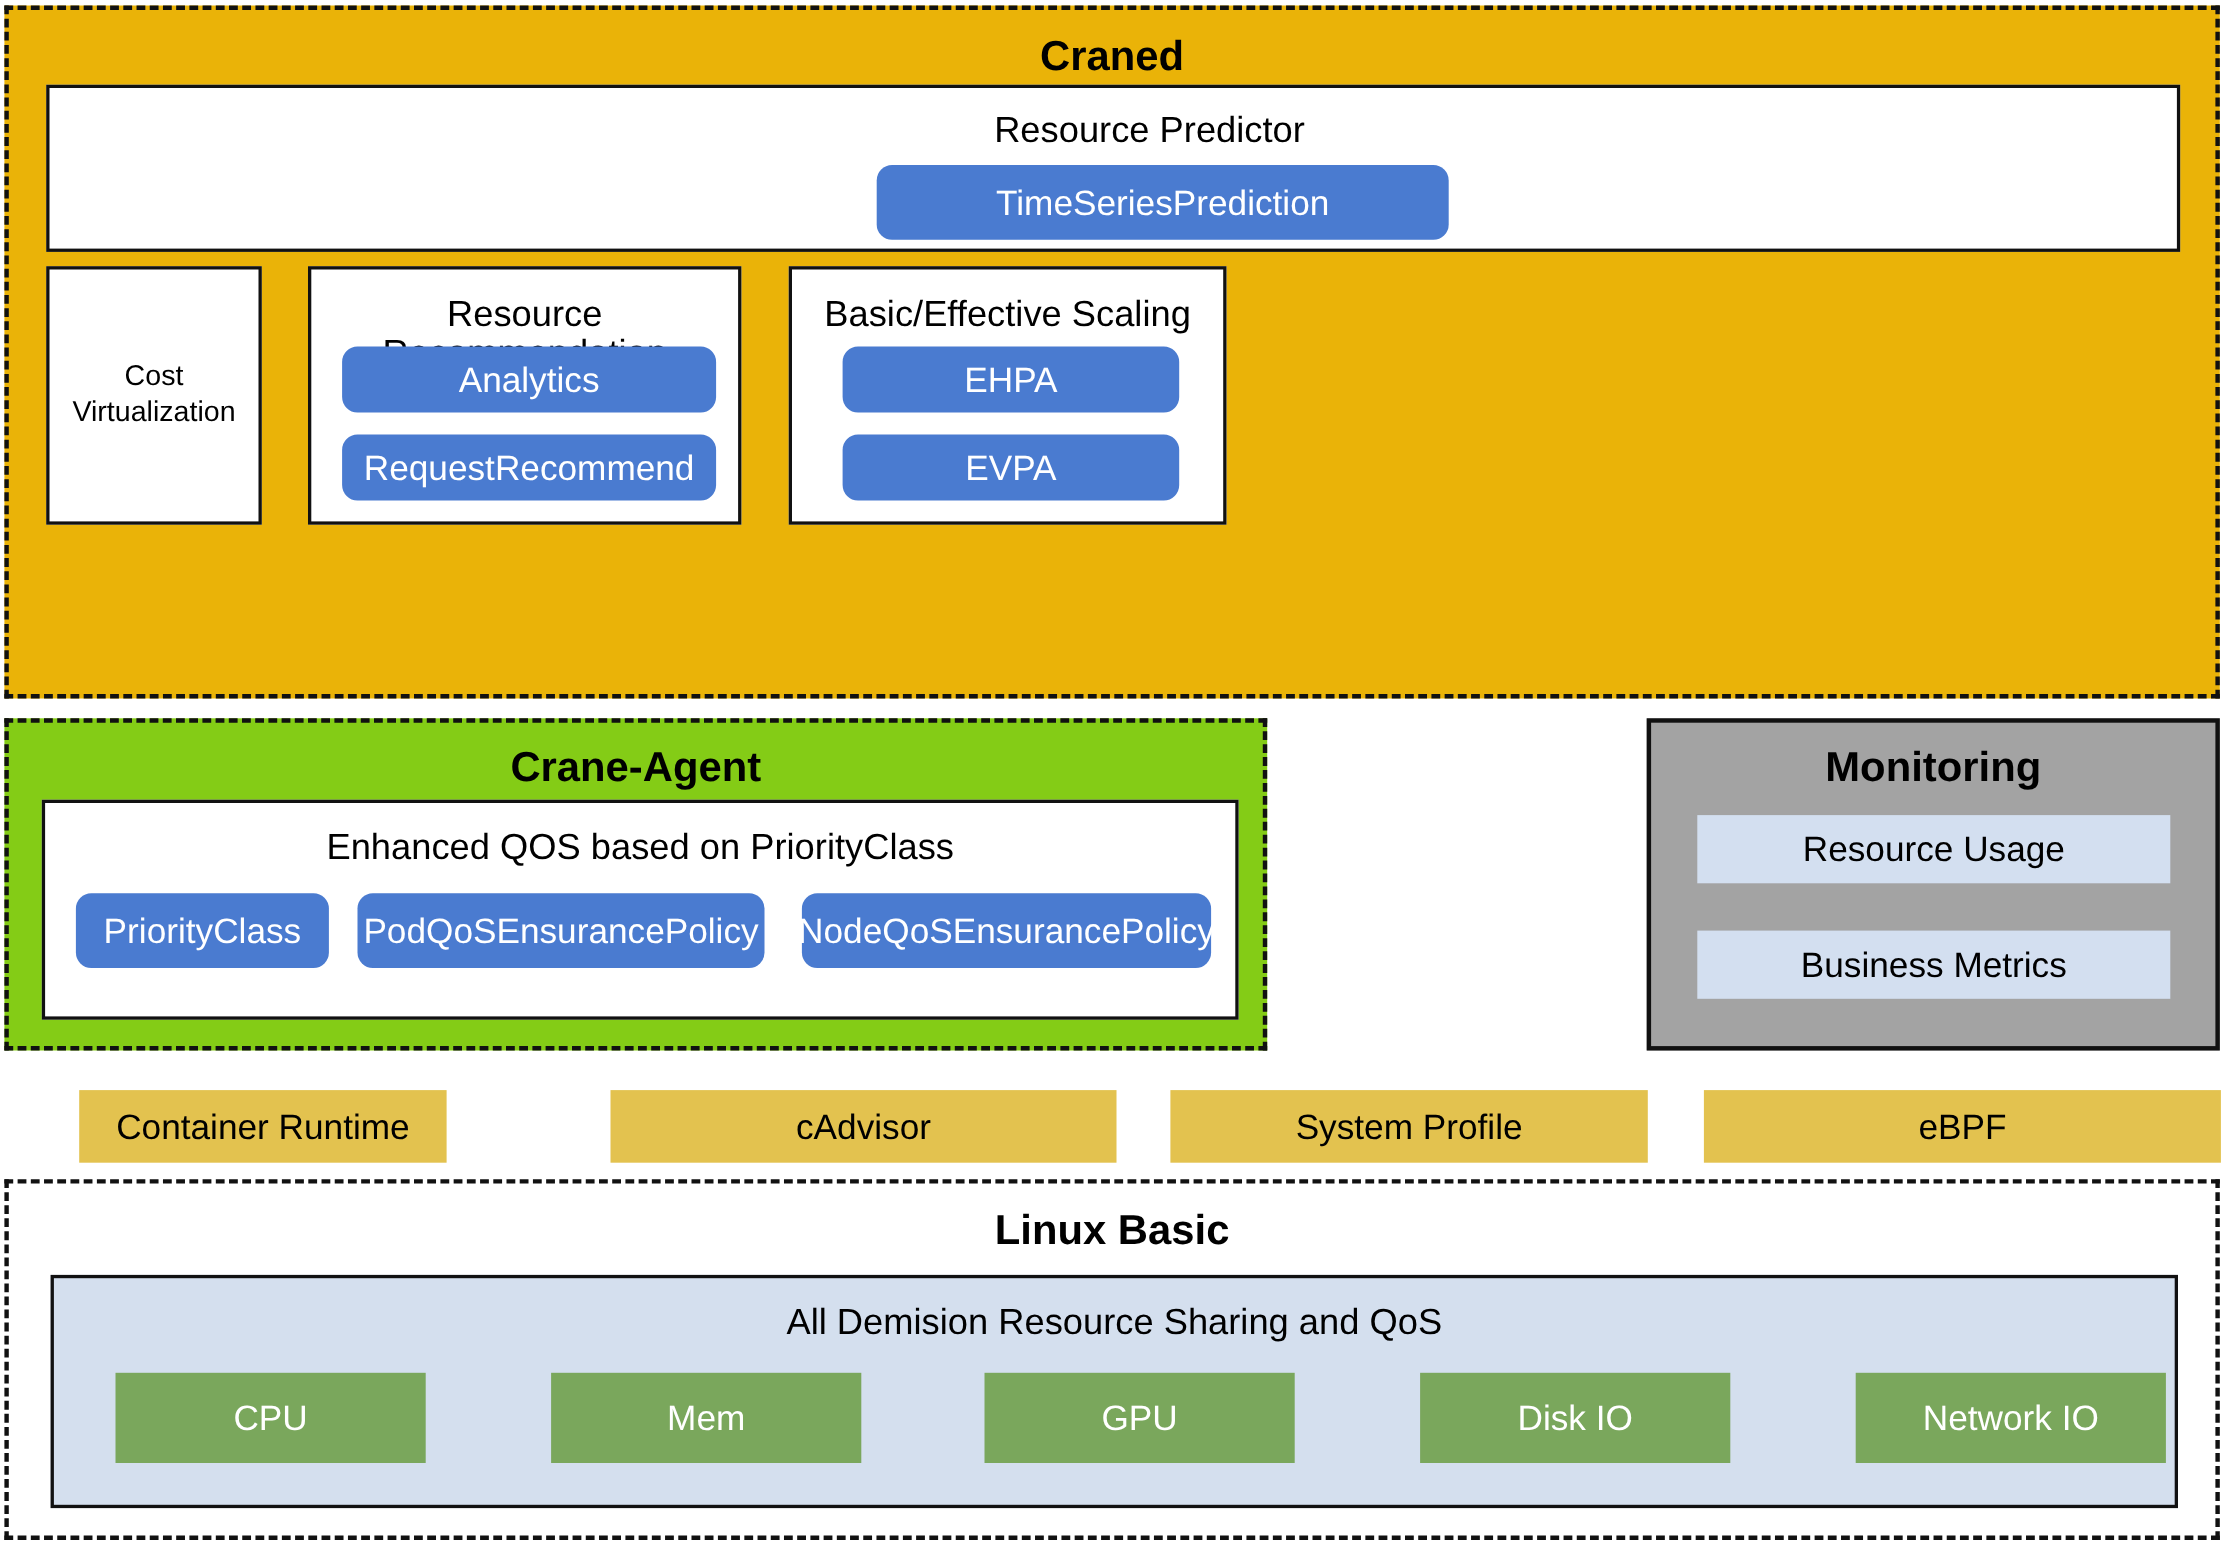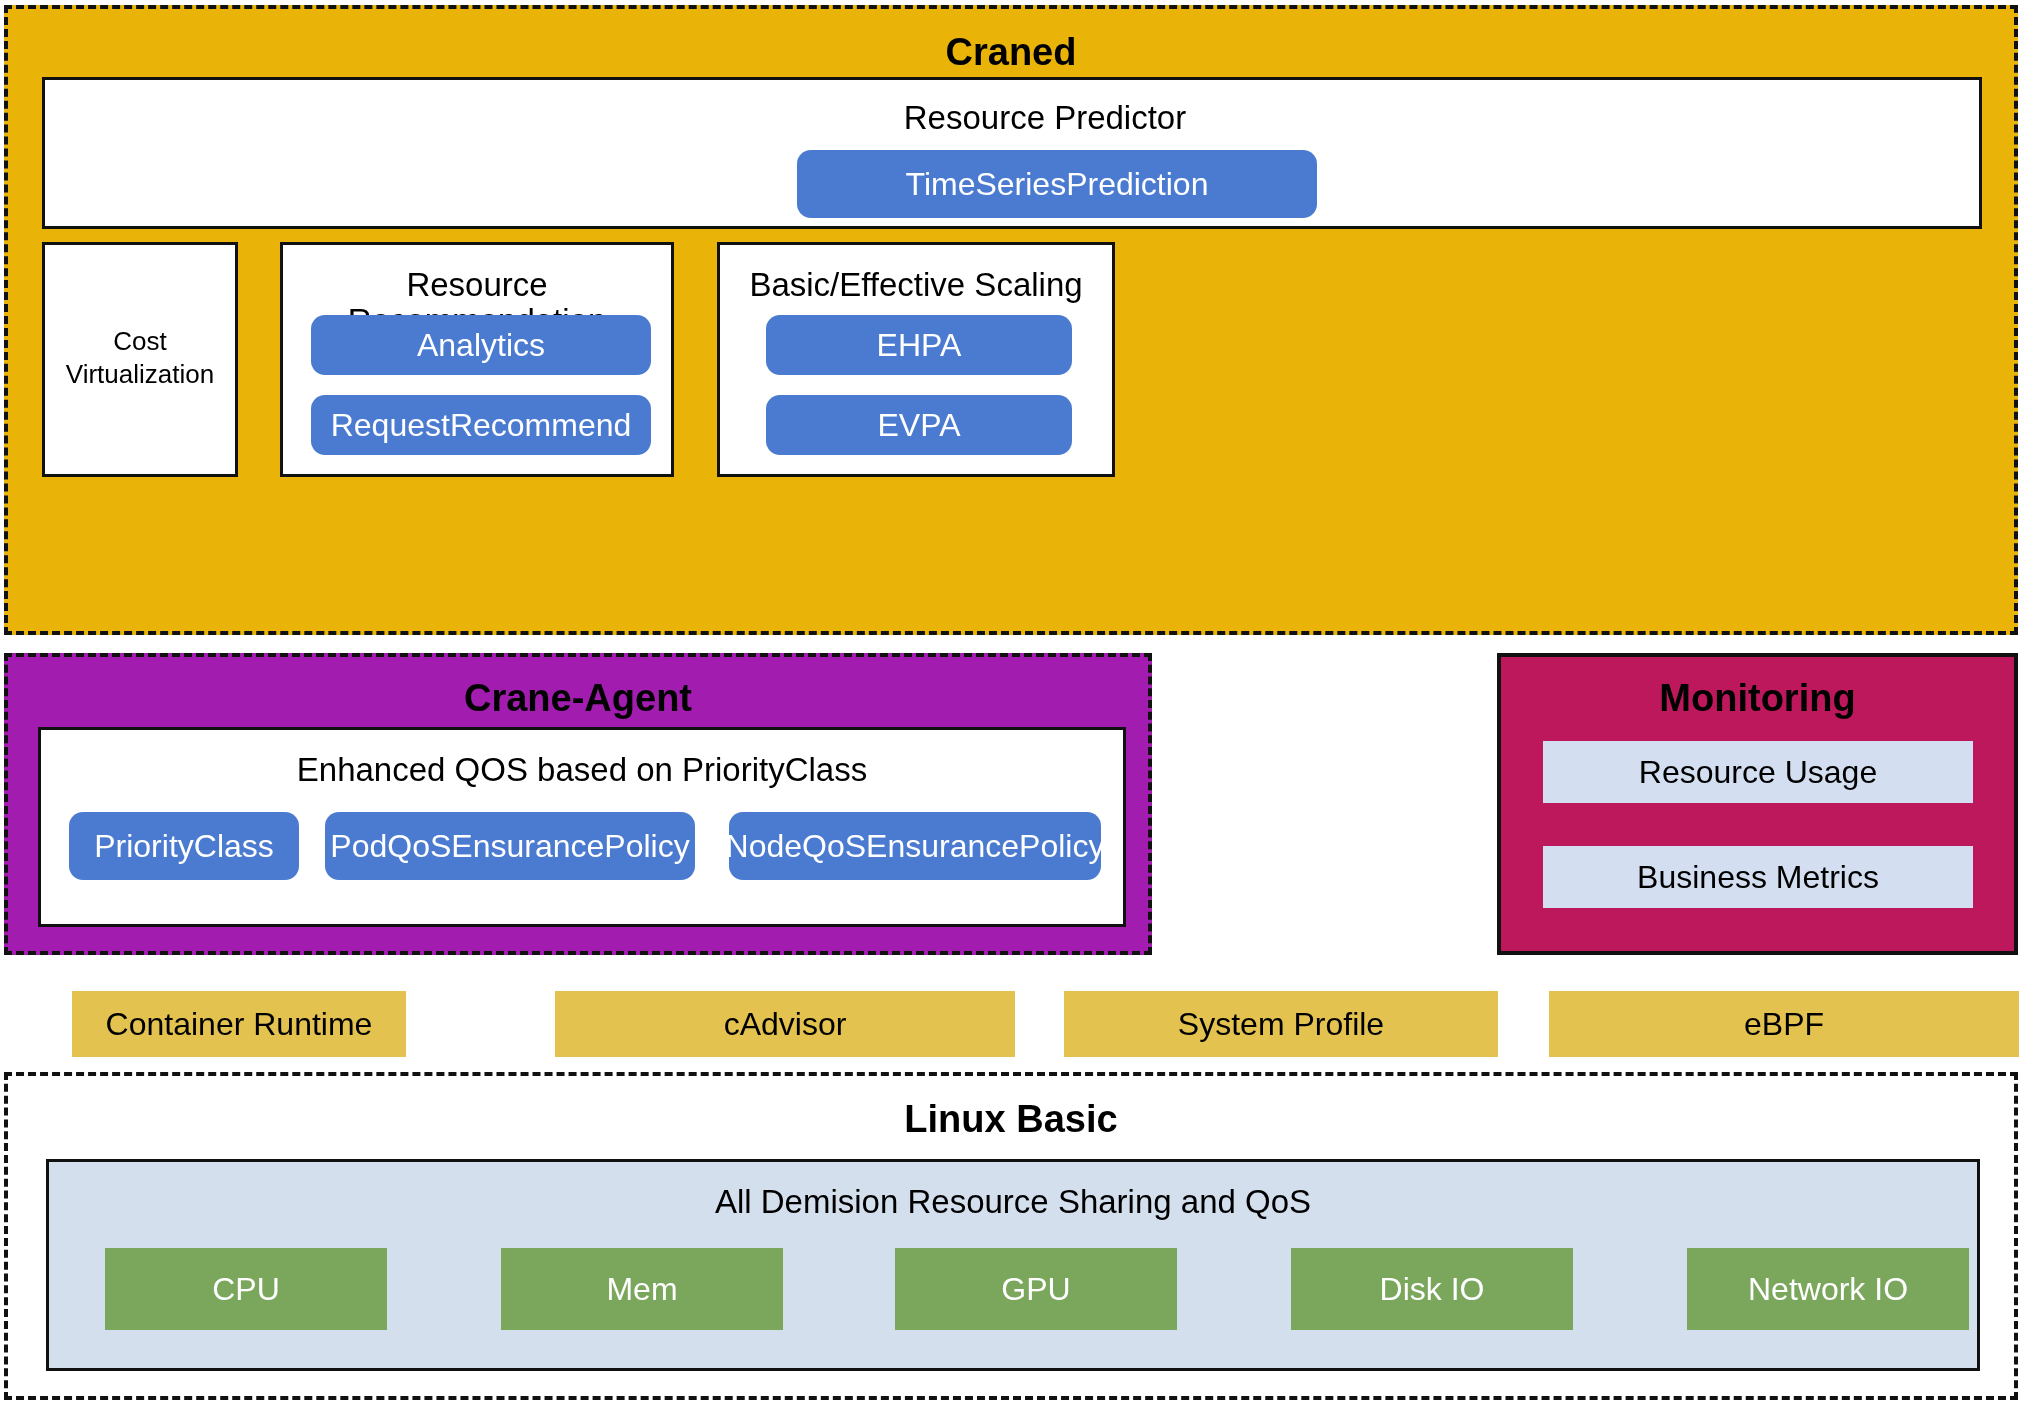--- a/index.html
+++ b/index.html
@@ -102,32 +102,32 @@
   #scaling-title { position: absolute; left: 0; top: 22px; width: 100%; }
   #pill-ehpa { left: 46px; top: 70px;  width: 306px; height: 60px; }
   #pill-evpa { left: 46px; top: 150px; width: 306px; height: 60px; }
 
   #idle-reallocation-card { left: 1161px; top: 233px; width: 396px; height: 235px; }
   #idle-reallocation-title { position: absolute; left: 0; top: 22px; width: 100%; }
   #pill-extresource { left: 34px; top: 88px; width: 330px; height: 64px; }
 
   
   #crane-agent-section { left: 4px; top: 653px; width: 1148px; height: 302px;
-                         background: #a21caf; }
+                         background: #84cc16; }
   #crane-agent-title { position: absolute; left: 0; top: 22px; width: 100%; }
   #qos-card { left: 30px; top: 70px; width: 1088px; height: 200px; }
   #qos-title { position: absolute; left: 0; top: 22px; width: 100%; }
   #pill-priorityclass { left: 28px;  top: 82px; width: 230px; height: 68px; }
   #pill-podqos        { left: 284px; top: 82px; width: 370px; height: 68px; }
   #pill-nodeqos       { left: 688px; top: 82px; width: 372px; height: 68px; }
 
   
   #monitoring-panel {
     position: absolute; left: 1497px; top: 653px; width: 521px; height: 302px;
-    background: #be185d; border: 4px solid #111111; box-sizing: border-box; padding-left: 20px;
+    background: #a3a3a3; border: 4px solid #111111; box-sizing: border-box; padding-left: 20px;
   }
   #monitoring-title { position: absolute; left: 0; top: 22px; width: 100%; }
   #monitor-resource-usage { left: 42px; top: 84px;  width: 430px; height: 62px; }
   #monitor-business-metrics { left: 42px; top: 189px; width: 430px; height: 62px; }
 
   
   #gold-container-runtime { left: 72px;   top: 991px; width: 334px; height: 66px; }
   #gold-cadvisor          { left: 555px;  top: 991px; width: 460px; height: 66px; }
   #gold-system-profile    { left: 1064px; top: 991px; width: 434px; height: 66px; }
   #gold-ebpf             { left: 1549px; top: 991px; width: 470px; height: 66px; }

